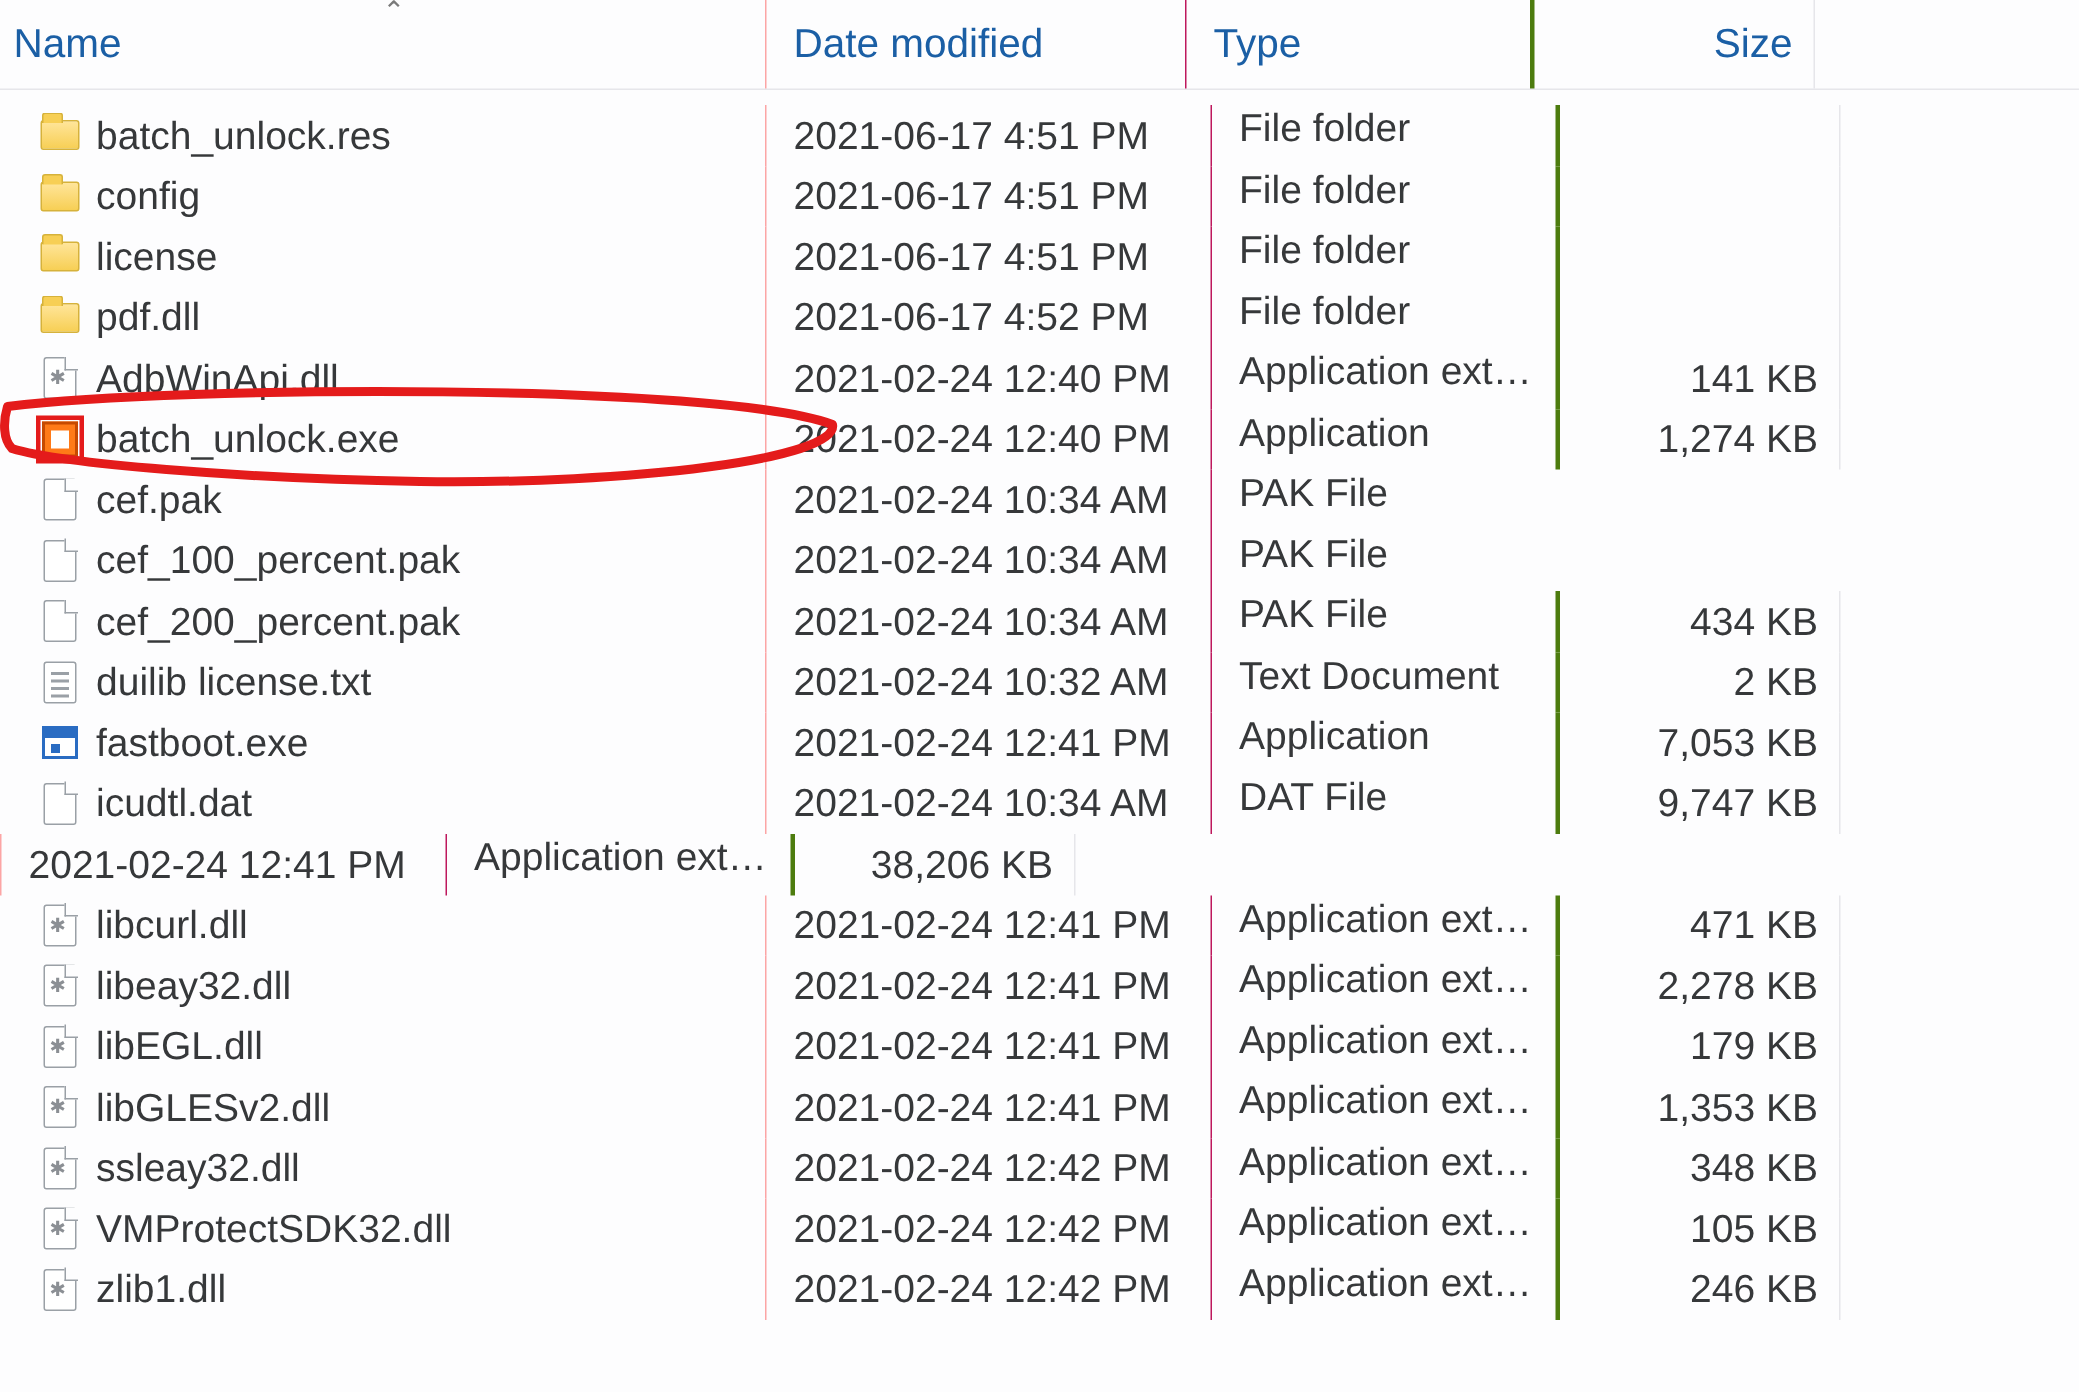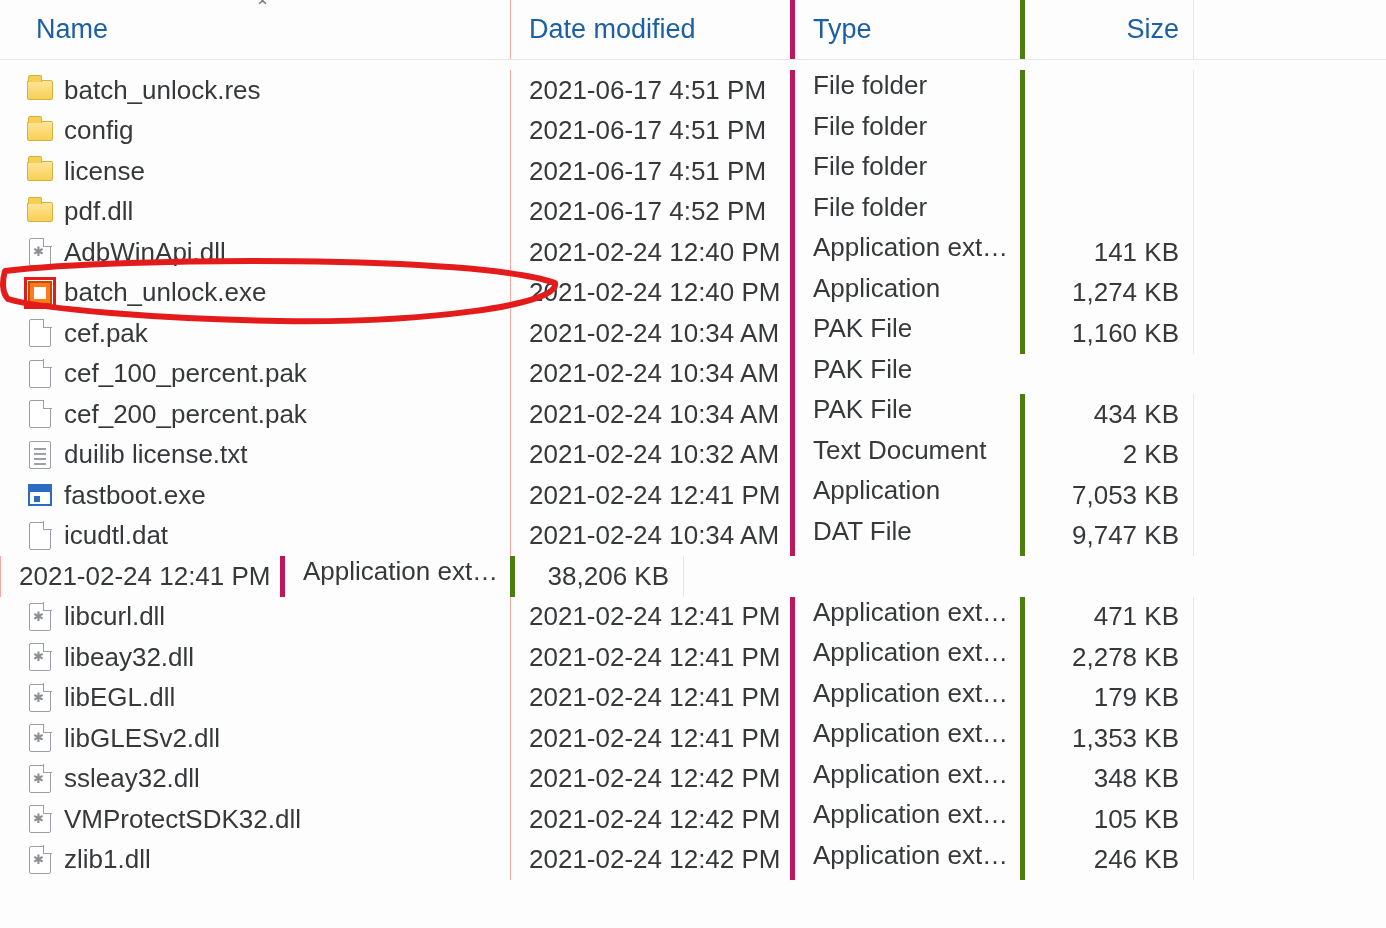--- a/index.html
+++ b/index.html
@@ -18,42 +18,42 @@
   .header-row {
     display: flex;
     align-items: center;
     height: 60px;
     color: #1b5fa5;
     font-size: 27px;
     border-bottom: 1px solid #e6e6ea;
     position: relative;
   }
   .col { padding: 0 8px; display: flex; align-items: center; }
-  .col-name  { width: 510px; padding-left: 36px; }
+  .col-name  { width: 510px; padding-left: 9px; }
   .col-date  { width: 280px; border-left: 1px solid #fca5a5; height: 100%; padding-left: 18px; }
-  .col-type  { width: 230px; border-left: 5px solid #be185d; height: 100%; padding-left: 18px; white-space: nowrap; overflow: hidden; text-overflow: ellipsis; }
-  .col-size  { width: 174px; border-left: 5px solid #4d7c0f; height: 100%; justify-content: flex-end; padding-right: 14px; border-right: 1px solid #e6e6ea;}
+  .col-type  { width: 230px; border-left: 1px solid #be185d; height: 100%; padding-left: 18px; white-space: nowrap; overflow: hidden; text-overflow: ellipsis; }
+  .col-size  { width: 190px; border-left: 3px solid #4d7c0f; height: 100%; justify-content: flex-end; padding-right: 14px; border-right: 1px solid #e6e6ea;}
   .sort-caret {
     position: absolute;
     left: 255px;
     top: -4px;
     font-size: 18px;
     color: #7a7a7a;
   }
   .rows { padding-top: 10px; }
   .file-row {
     display: flex;
     align-items: center;
     height: 40.5px;
     font-size: 26px;
     color: #36383a;
     position: relative;
   }
   .file-row .col-name { display: flex; align-items: center; gap: 10px; padding-left: 26px; }
-  .file-row .col-type { display:block; }
+  .file-row .col-type { display:block;margin-left:17px; }
   .icon-box {
     width: 28px; height: 28px; display: inline-flex; align-items: center; justify-content: center;
     flex-shrink: 0;
   }
   
   .icon-folder {
     width: 26px; height: 20px;
     background: linear-gradient(#ffe59a,#f7cf55);
     border: 1px solid #d6b23b;
     border-radius: 2px;
@@ -250,21 +250,20 @@
       </div>
       <div class="file-row">
         <div class="col col-name">
           <span class="icon-box">
             <span class="icon-file"></span>
           </span>
           <span>cef.pak</span>
         </div>
         <div class="col col-date">2021-02-24 10:34 AM</div>
         <div class="col col-type">PAK File</div>
-        <div class="col col-size">1,160 KB</div>
       </div>
       <div class="file-row">
         <div class="col col-name">
           <span class="icon-box">
             <span class="icon-file"></span>
           </span>
           <span>cef_100_percent.pak</span>
         </div>
         <div class="col col-date">2021-02-24 10:34 AM</div>
         <div class="col col-type">PAK File</div>

